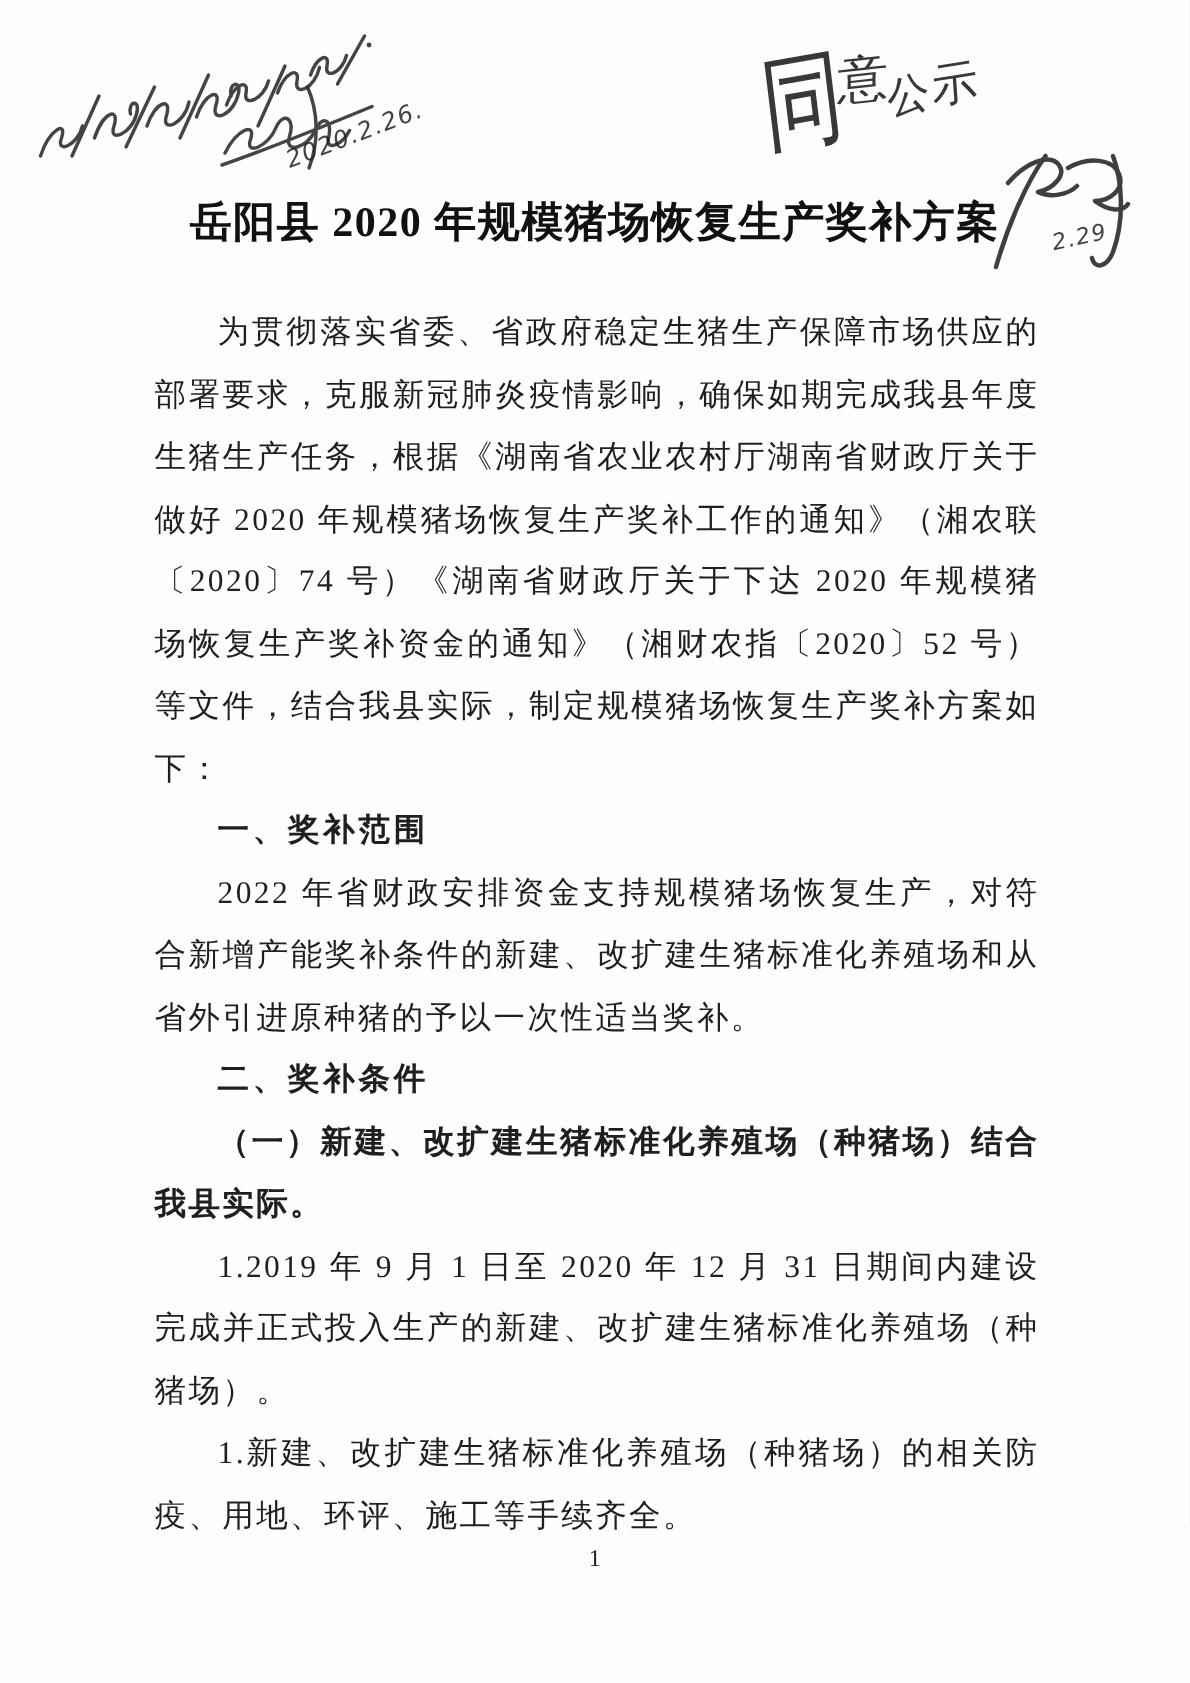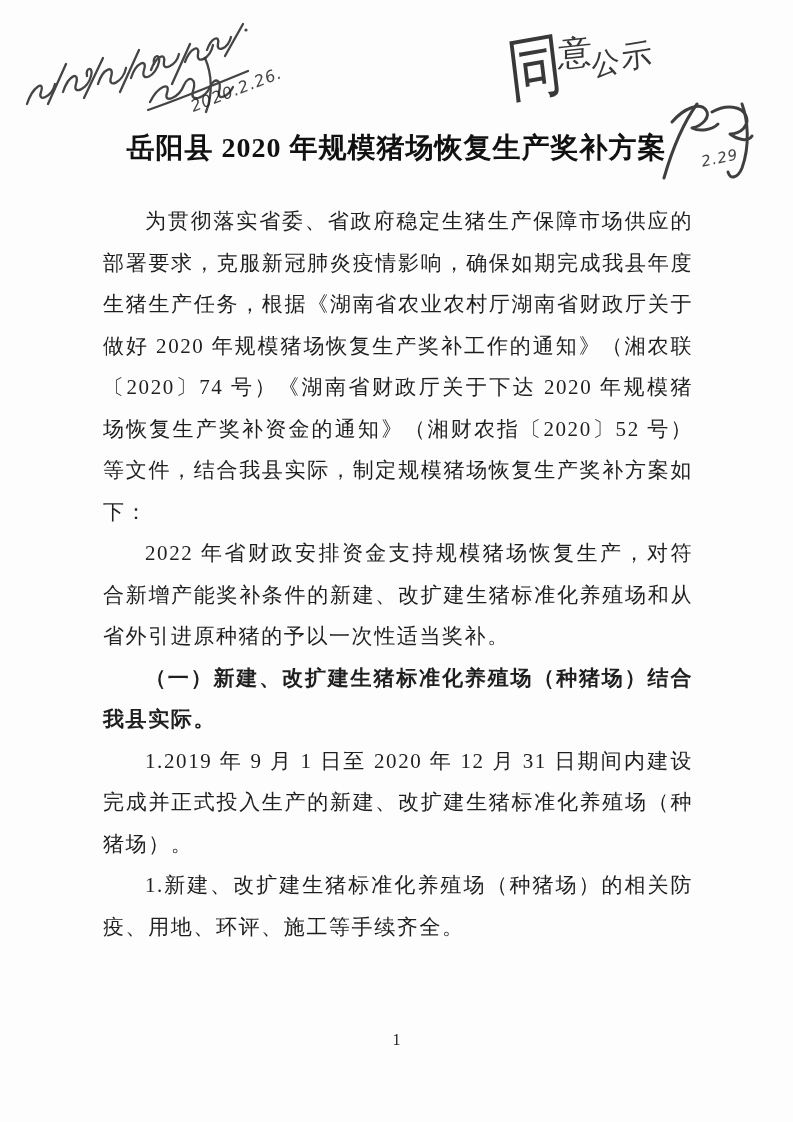--- a/index.html
+++ b/index.html
@@ -96,21 +96,23 @@
   <span class="hw-note hw-char" id="agree-char-3">公</span>
   <span class="hw-note hw-char" id="agree-char-4">示</span>
 
   <span class="hw-note hw-date" id="left-note-date">2020.2.26.</span>
   <span class="hw-note hw-date" id="right-sig-date">2.29</span>
 
   <h1 class="title">岳阳县 2020 年规模猪场恢复生产奖补方案</h1>
 
   <div class="body-block">
     <p class="para">为贯彻落实省委、省政府稳定生猪生产保障市场供应的部署要求，克服新冠肺炎疫情影响，确保如期完成我县年度生猪生产任务，根据《湖南省农业农村厅湖南省财政厅关于做好 2020 年规模猪场恢复生产奖补工作的通知》（湘农联〔2020〕74 号）《湖南省财政厅关于下达 2020 年规模猪场恢复生产奖补资金的通知》（湘财农指〔2020〕52 号）等文件，结合我县实际，制定规模猪场恢复生产奖补方案如下：</p>
+    <p class="heading">一、奖补范围</p>
     <p class="para">2022 年省财政安排资金支持规模猪场恢复生产，对符合新增产能奖补条件的新建、改扩建生猪标准化养殖场和从省外引进原种猪的予以一次性适当奖补。</p>
+    <p class="heading">二、奖补条件</p>
     <p class="boldpara">（一）新建、改扩建生猪标准化养殖场（种猪场）结合我县实际。</p>
     <p class="para">1.2019 年 9 月 1 日至 2020 年 12 月 31 日期间内建设完成并正式投入生产的新建、改扩建生猪标准化养殖场（种猪场）。</p>
     <p class="para">1.新建、改扩建生猪标准化养殖场（种猪场）的相关防疫、用地、环评、施工等手续齐全。</p>
   </div>
 
   <div class="pageno">1</div>
 
 </div>
 
 </body></html>

